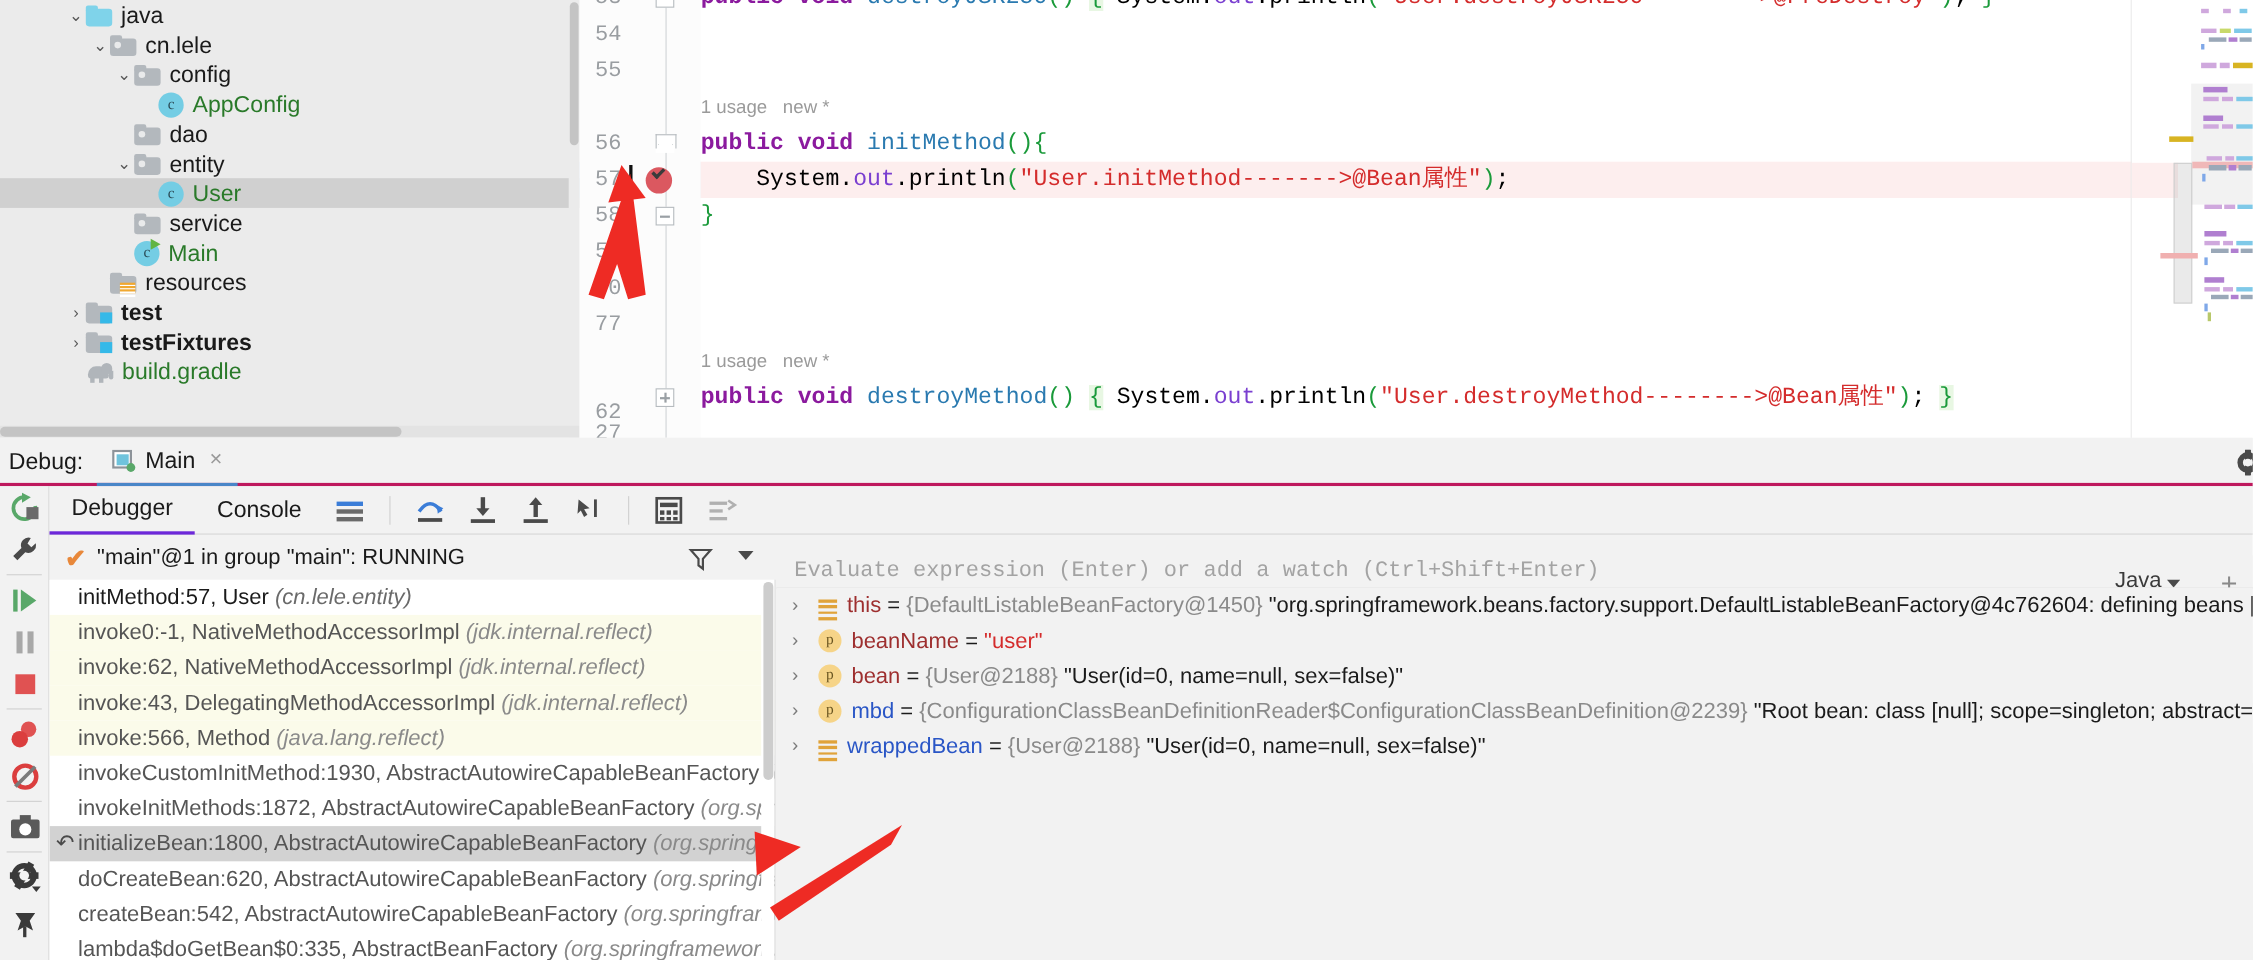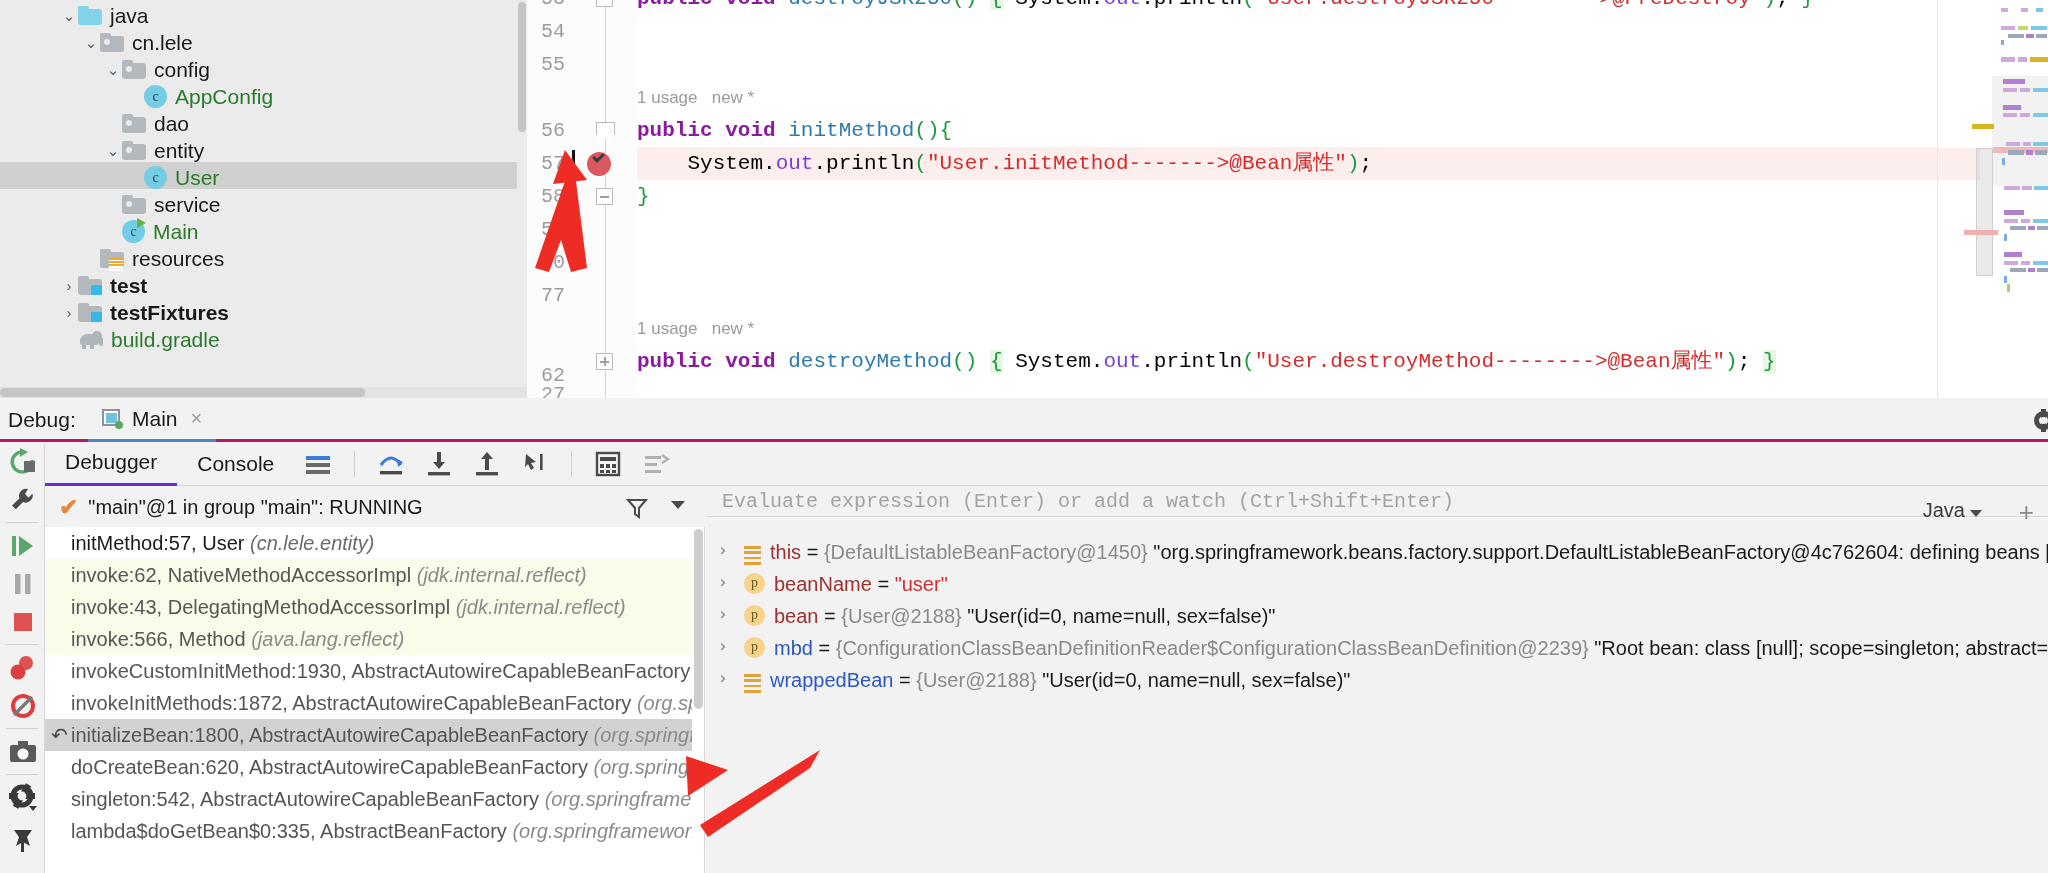--- a/index.html
+++ b/index.html
@@ -166,21 +166,21 @@
   .frame.top { color:#1a1a1a; background:#ffffff; }
   .frame.lib { background:#fbfbea; }
   .frame.selected { background:#d2d2d2; }
   .frame .pkg { font-style:italic; color:#8a8a8a; }
   .frame.top .pkg { color:#6a6a6a; }
   .frame .retmark { position:absolute; left:6px; top:0; font-size:20px; color:#4a4a4a; }
   #frames-vscroll { position:absolute; right:0px; top:0; width:12px; height:346px; background:#ffffff; }
   #frames-vscroll .thumb { position:absolute; left:2px; top:2px; width:9px; height:180px; background:#cdcdcd; border-radius:5px;}
 
   
-  #evalbar { position:absolute; left:706px; top:89px; width:1342px; height:30px; background:#f2f2f2;
+  #evalbar { position:absolute; left:706px; top:107px; width:1342px; height:30px; background:#f2f2f2;
      border-bottom:1px solid #d6d6d6; display:flex; align-items:center; }
   #eval-placeholder { margin-left:16px; font-family:"Liberation Mono", monospace; font-size:20px; color:#a3a3a3; }
   #eval-lang { position:absolute; right:66px; top:12px; font-size:20px; color:#3a3a3a; }
   #eval-lang .c { display:inline-block; margin-left:5px; width:0;height:0;
     border-left:6px solid transparent; border-right:6px solid transparent; border-top:7px solid #4a4a4a;}
   #eval-add { position:absolute; right:14px; top:10px; color:#8a8a8a; font-size:26px; }
 
   #vars { position:absolute; left:706px; top:136px; width:1342px; height:339px; background:#f2f2f2; overflow:hidden;}
   .vrow { position:relative; height:32px; line-height:32px; white-space:nowrap; font-size:20px; padding-left:38px; }
   .vrow .tw { position:absolute; left:14px; top:0; color:#7a7a7a; font-size:17px; }
@@ -488,28 +488,29 @@
       <span id="thread-text">"main"@1 in group "main": RUNNING</span>
       <svg id="thread-filter" width="24" height="24" viewBox="0 0 24 24">
         <path d="M3 4 L21 4 L14 12 L14 21 L10 18 L10 12 Z" fill="none" stroke="#4a4a4a" stroke-width="2"></path>
       </svg>
       <div id="thread-caret"></div>
     </div>
 
     <div id="frames">
       <div id="frames-rows">
           <div class="frame top"><span>initMethod:57, User</span> <span class="pkg">(cn.lele.entity)</span></div>
+          <div class="frame lib"><span>invoke0:-1, NativeMethodAccessorImpl</span> <span class="pkg">(jdk.internal.reflect)</span></div>
           <div class="frame lib"><span>invoke:62, NativeMethodAccessorImpl</span> <span class="pkg">(jdk.internal.reflect)</span></div>
           <div class="frame lib"><span>invoke:43, DelegatingMethodAccessorImpl</span> <span class="pkg">(jdk.internal.reflect)</span></div>
           <div class="frame lib"><span>invoke:566, Method</span> <span class="pkg">(java.lang.reflect)</span></div>
           <div class="frame "><span>invokeCustomInitMethod:1930, AbstractAutowireCapableBeanFactory</span> <span class="pkg">(o</span></div>
           <div class="frame "><span>invokeInitMethods:1872, AbstractAutowireCapableBeanFactory</span> <span class="pkg">(org.spri</span></div>
           <div class="frame selected"><span class="retmark">↶</span><span>initializeBean:1800, AbstractAutowireCapableBeanFactory</span> <span class="pkg">(org.springfra</span></div>
           <div class="frame "><span>doCreateBean:620, AbstractAutowireCapableBeanFactory</span> <span class="pkg">(org.springfran</span></div>
-          <div class="frame "><span>singleton:542, AbstractAutowireCapableBeanFactory</span> <span class="pkg">(org.springframev</span></div>
+          <div class="frame "><span>createBean:542, AbstractAutowireCapableBeanFactory</span> <span class="pkg">(org.springframev</span></div>
           <div class="frame "><span>lambda$doGetBean$0:335, AbstractBeanFactory</span> <span class="pkg">(org.springframework.b</span></div>
         </div>
       <div id="frames-vscroll">
         <div class="thumb"></div>
       </div>
     </div>
 
     <div id="evalbar">
       <span id="eval-placeholder">Evaluate expression (Enter) or add a watch (Ctrl+Shift+Enter)</span>
       <span id="eval-lang"><span>Java</span><span class="c"></span></span>

